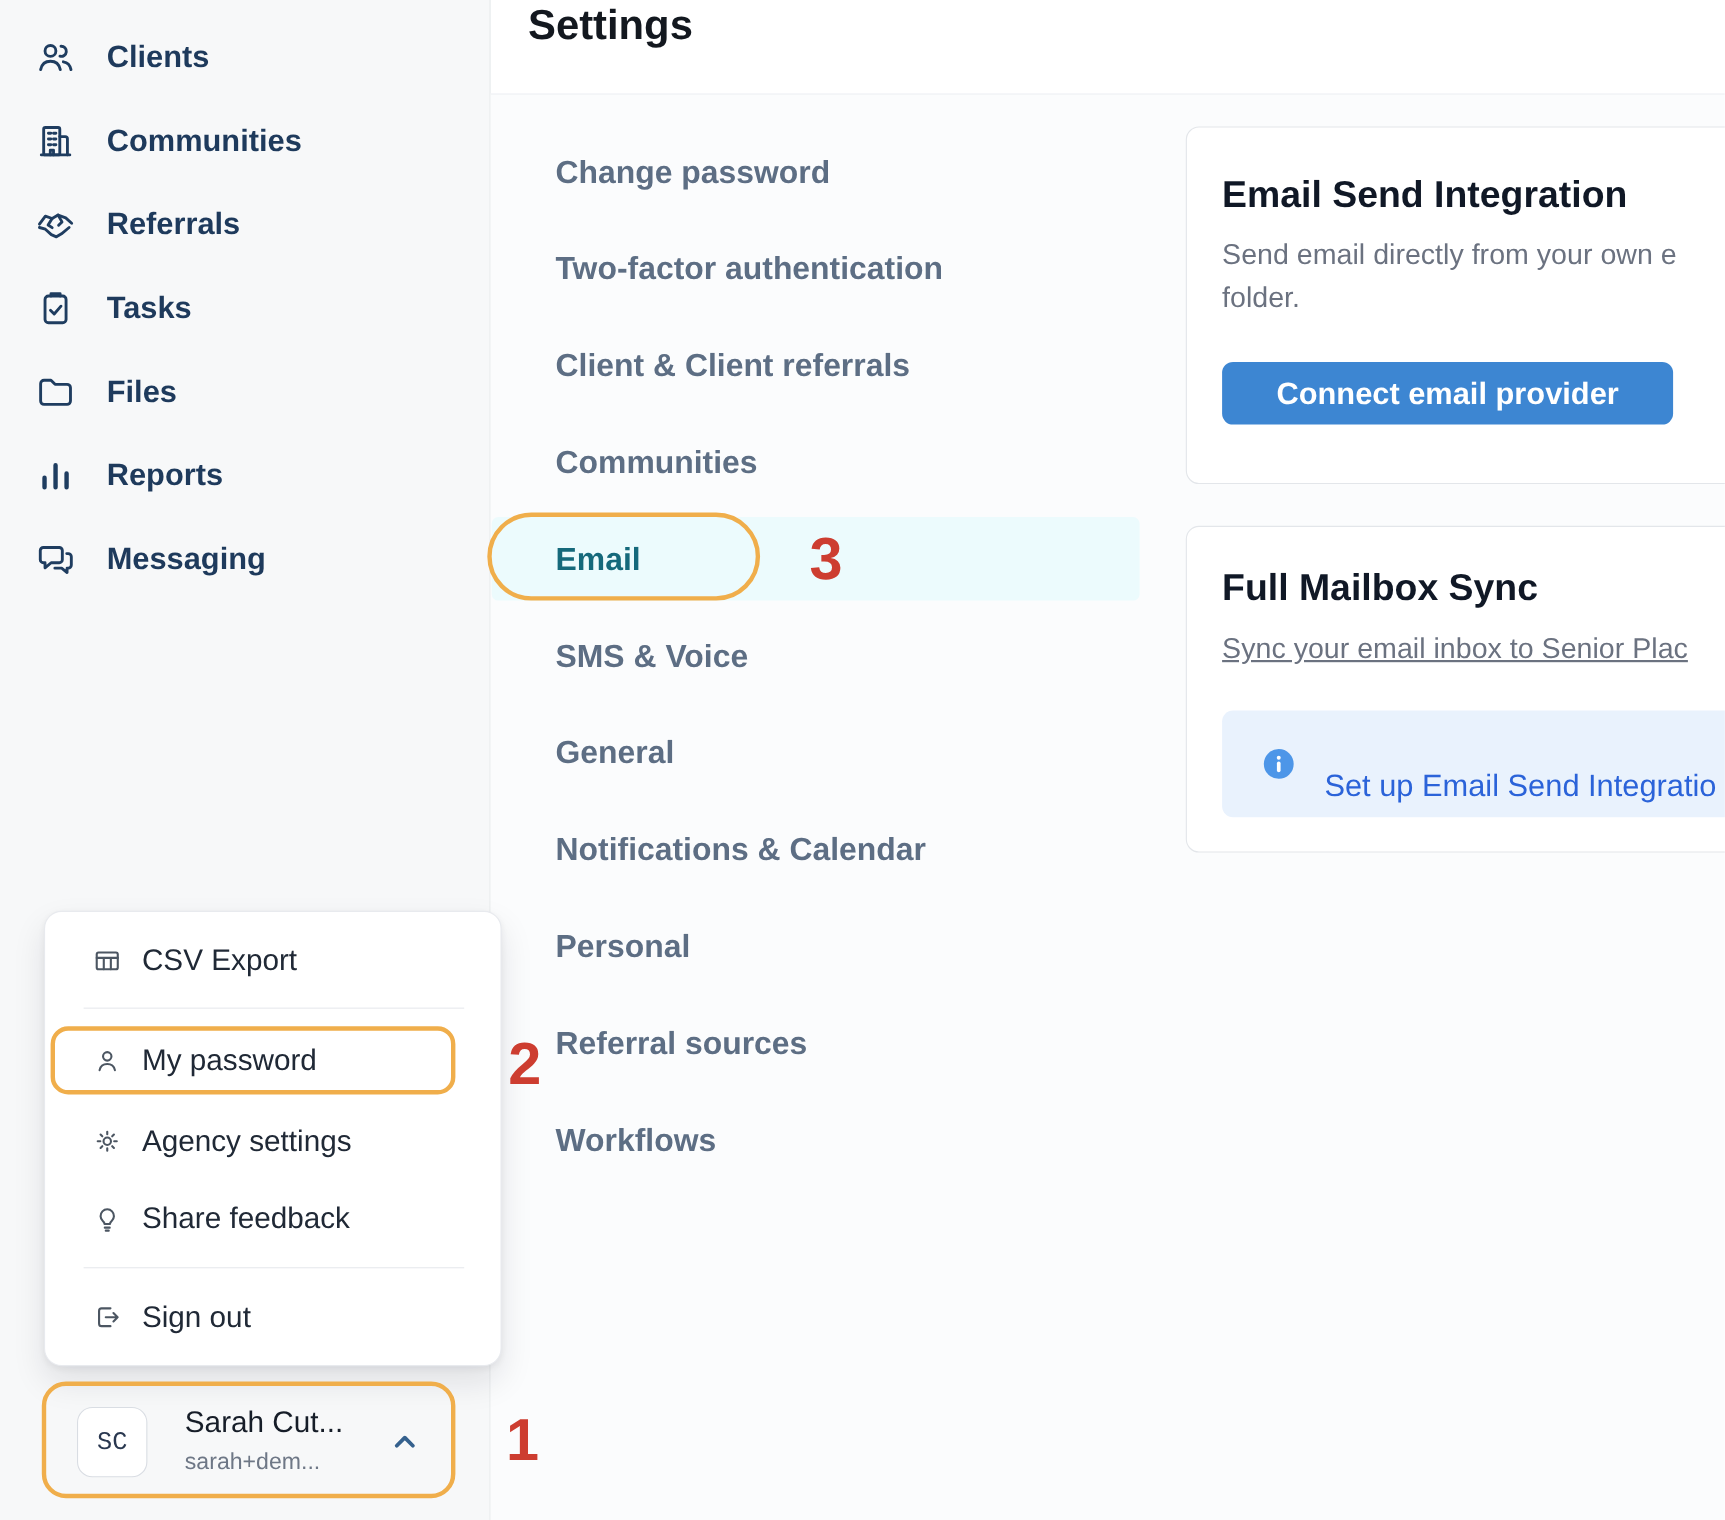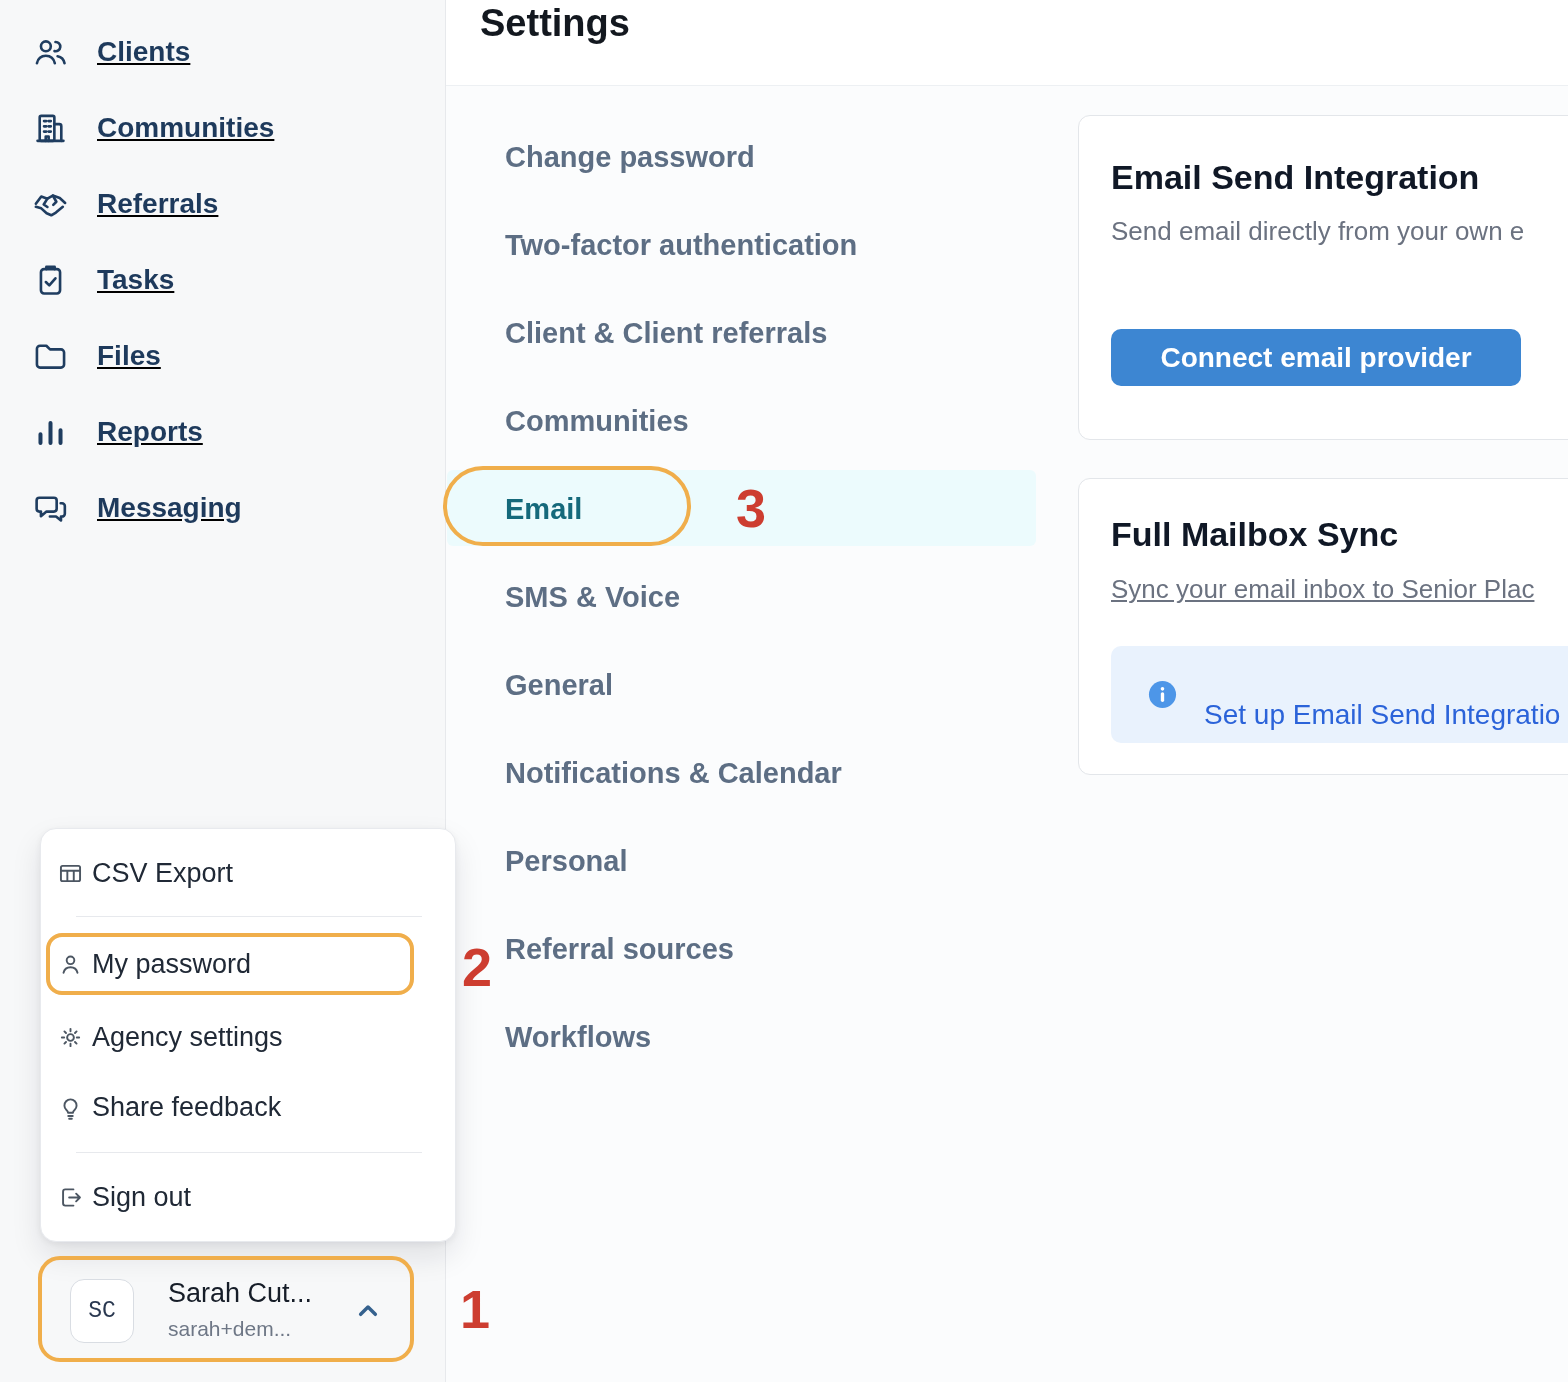--- a/index.html
+++ b/index.html
@@ -7,21 +7,21 @@
   body {
     position:relative; overflow:hidden; background:#ffffff;
     font-family:"Liberation Sans", sans-serif;
   }
 
   
   .sidebar {
     position:absolute; left:0; top:0; width:446px; height:1382px;
     background:#f7f8f9; border-right:1px solid #e7e9ec;
   }
-  .side-nav { position:absolute; top:14px; left:0; width:100%;text-decoration:underline; }
+  .side-nav { position:absolute; top:14px; left:0; width:100%; }
   .side-item { display:flex; align-items:center; height:76px; padding-left:32px; gap:28px; cursor:pointer; }
   .side-item .icon { width:37px; height:37px; display:inline-flex; }
   .side-item svg { width:37px; height:37px; stroke:#1f3d60; }
   .side-label { font-size:28px; font-weight:600; color:#1e3a5c; }
 
   
   .page-title { position:absolute; left:480px; top:-2px; font-size:38px; line-height:50px; font-weight:700; color:#13181f; }
   .main-body {
     position:absolute; left:446px; top:85px; width:1122px; height:1297px;
     background:#fbfcfd; border-top:1px solid #edf0f3;
@@ -61,21 +61,21 @@
   .banner-link { font-size:28px; font-weight:500; color:#2b63d9; white-space:nowrap; cursor:pointer;margin-top:40px; }
 
   
   .account-menu {
     position:absolute; left:40px; top:828px; width:416px; height:414px;
     background:#fff; border:1px solid #e8eaee; border-radius:16px;
     box-shadow:0 14px 30px rgba(16,24,40,.10), 0 2px 6px rgba(16,24,40,.06);
   }
   .menu-item {
     position:absolute; left:0; width:100%; height:56px;
-    display:flex; align-items:center; padding-left:16px; gap:8px;
+    display:flex; align-items:center; padding-left:43px; gap:18px;
     font-size:27px; color:#202936; cursor:pointer; white-space:nowrap;
   }
   .menu-item .icon { width:27px; height:27px; display:inline-flex; }
   .menu-item svg { width:27px; height:27px; stroke:#4c5662; }
   #mi-csv     { top:16px; }
   #mi-my      { top:107px; }
   #mi-agency  { top:180px; }
   #mi-share   { top:250px; }
   #mi-signout { top:340px; }
   .menu-divider { position:absolute; left:35px; width:346px; height:1px; background:#e7e9ed; }
@@ -206,20 +206,21 @@
   <div class="settings-item">Referral sources</div>
   <div class="settings-item">Workflows</div>
 </div>
 
 <div class="email-ring"></div>
 
 <div class="card" id="card-email">
   <div class="card-title">Email Send Integration</div>
   <div class="card-desc">
     <div>Send email directly from your own e</div>
+    <div>folder.</div>
   </div>
   <button class="primary-btn">Connect email provider</button>
 </div>
 
 <div class="card" id="card-sync">
   <div class="card-title">Full Mailbox Sync</div>
   <div class="card-desc">Sync your email inbox to Senior Plac</div>
   <div class="sync-banner">
     <span class="icon">
       <svg viewBox="0 0 24 24">

